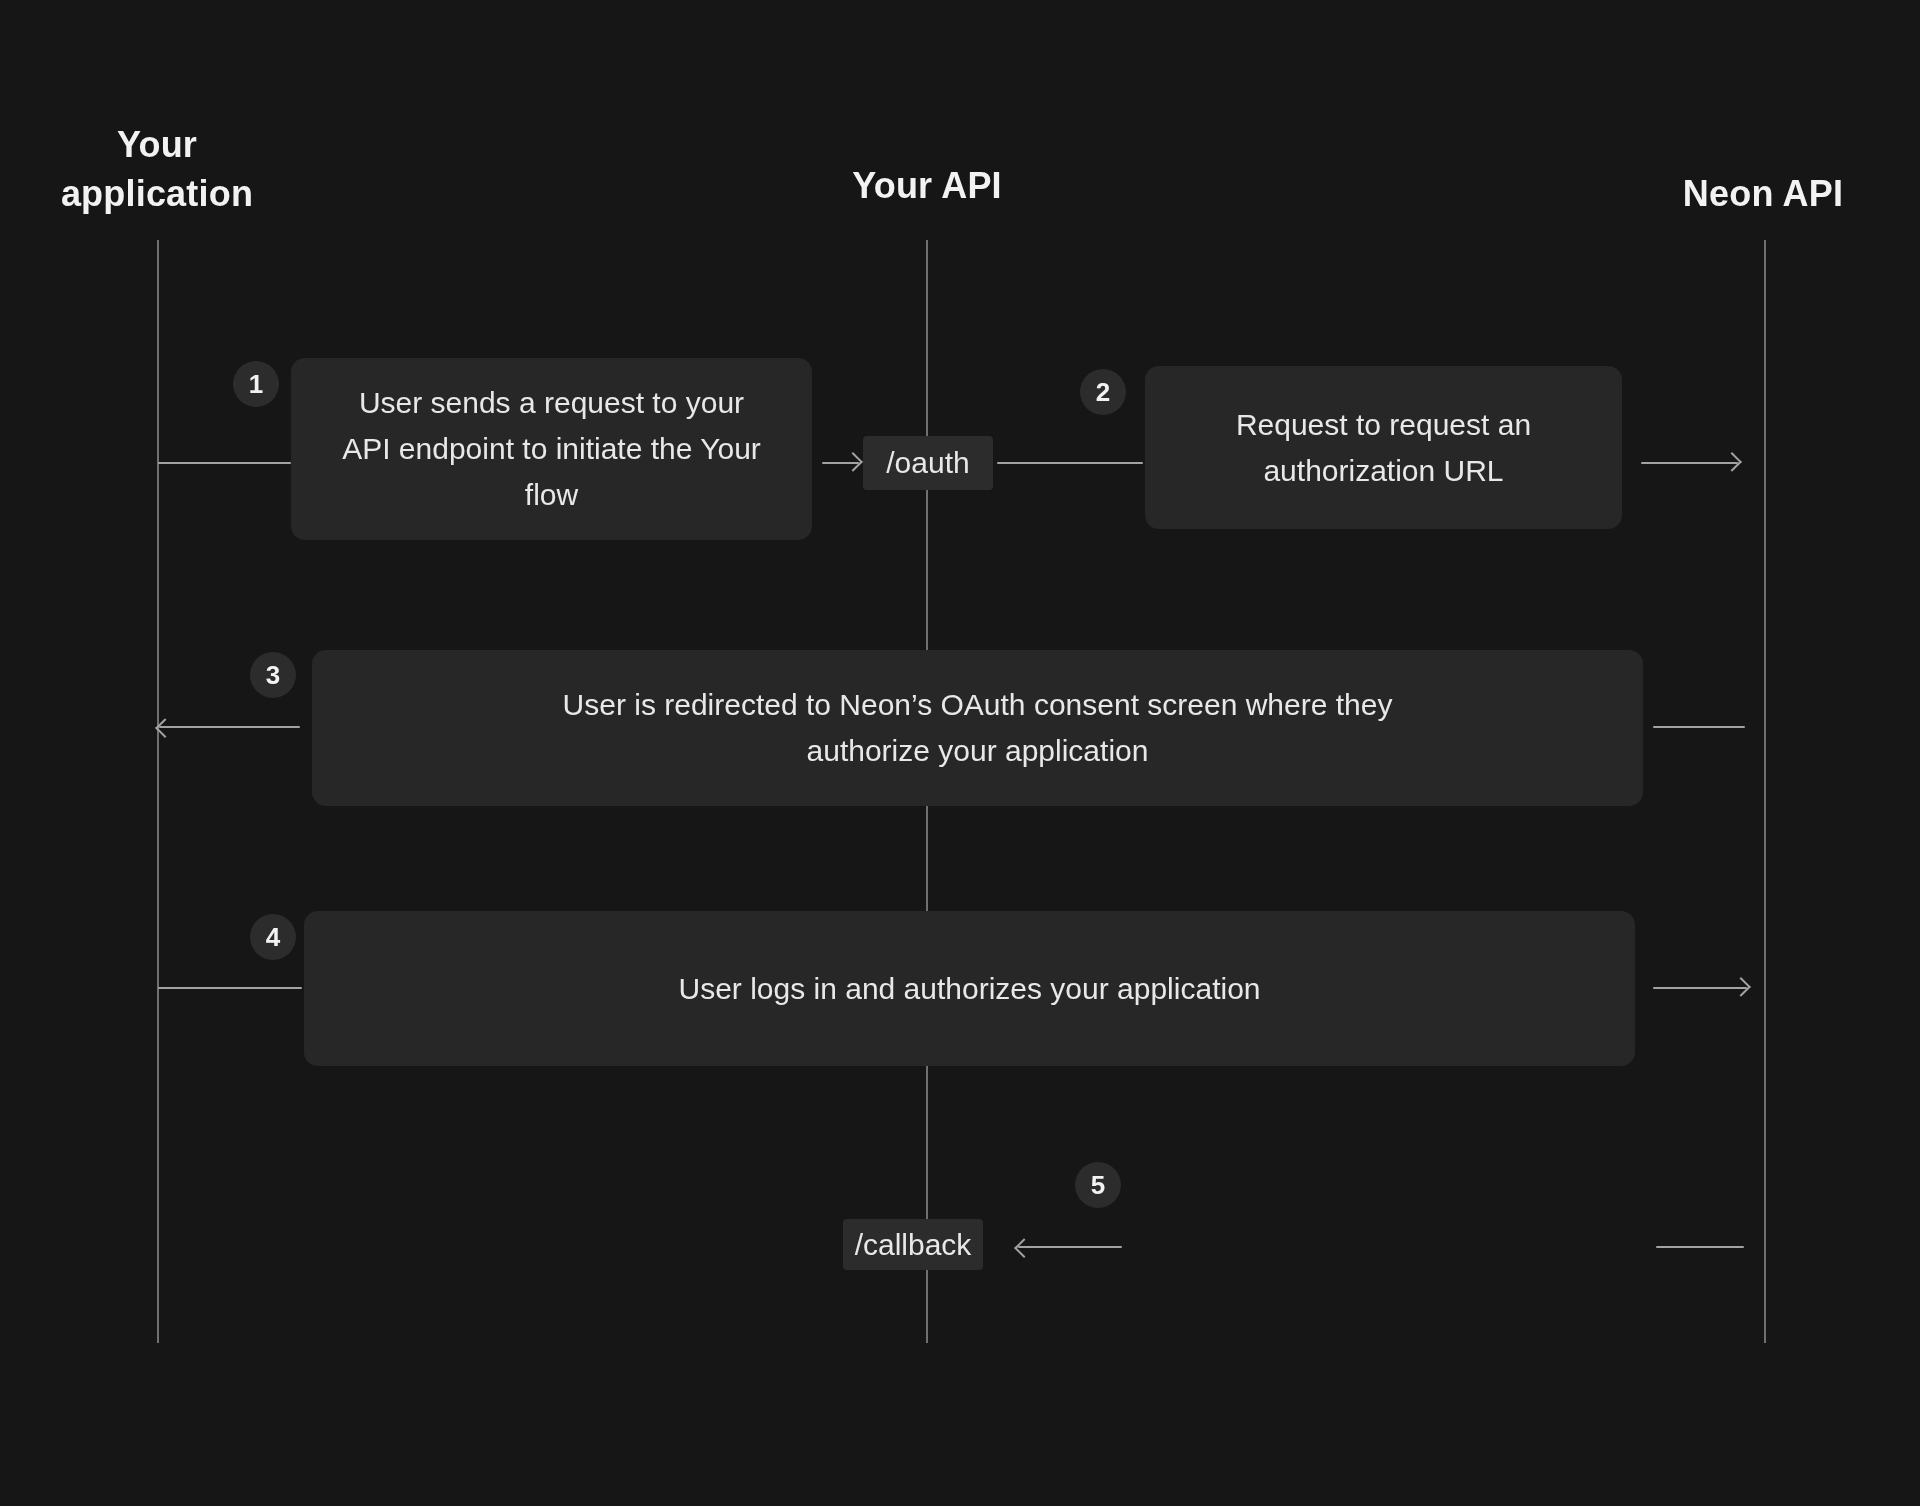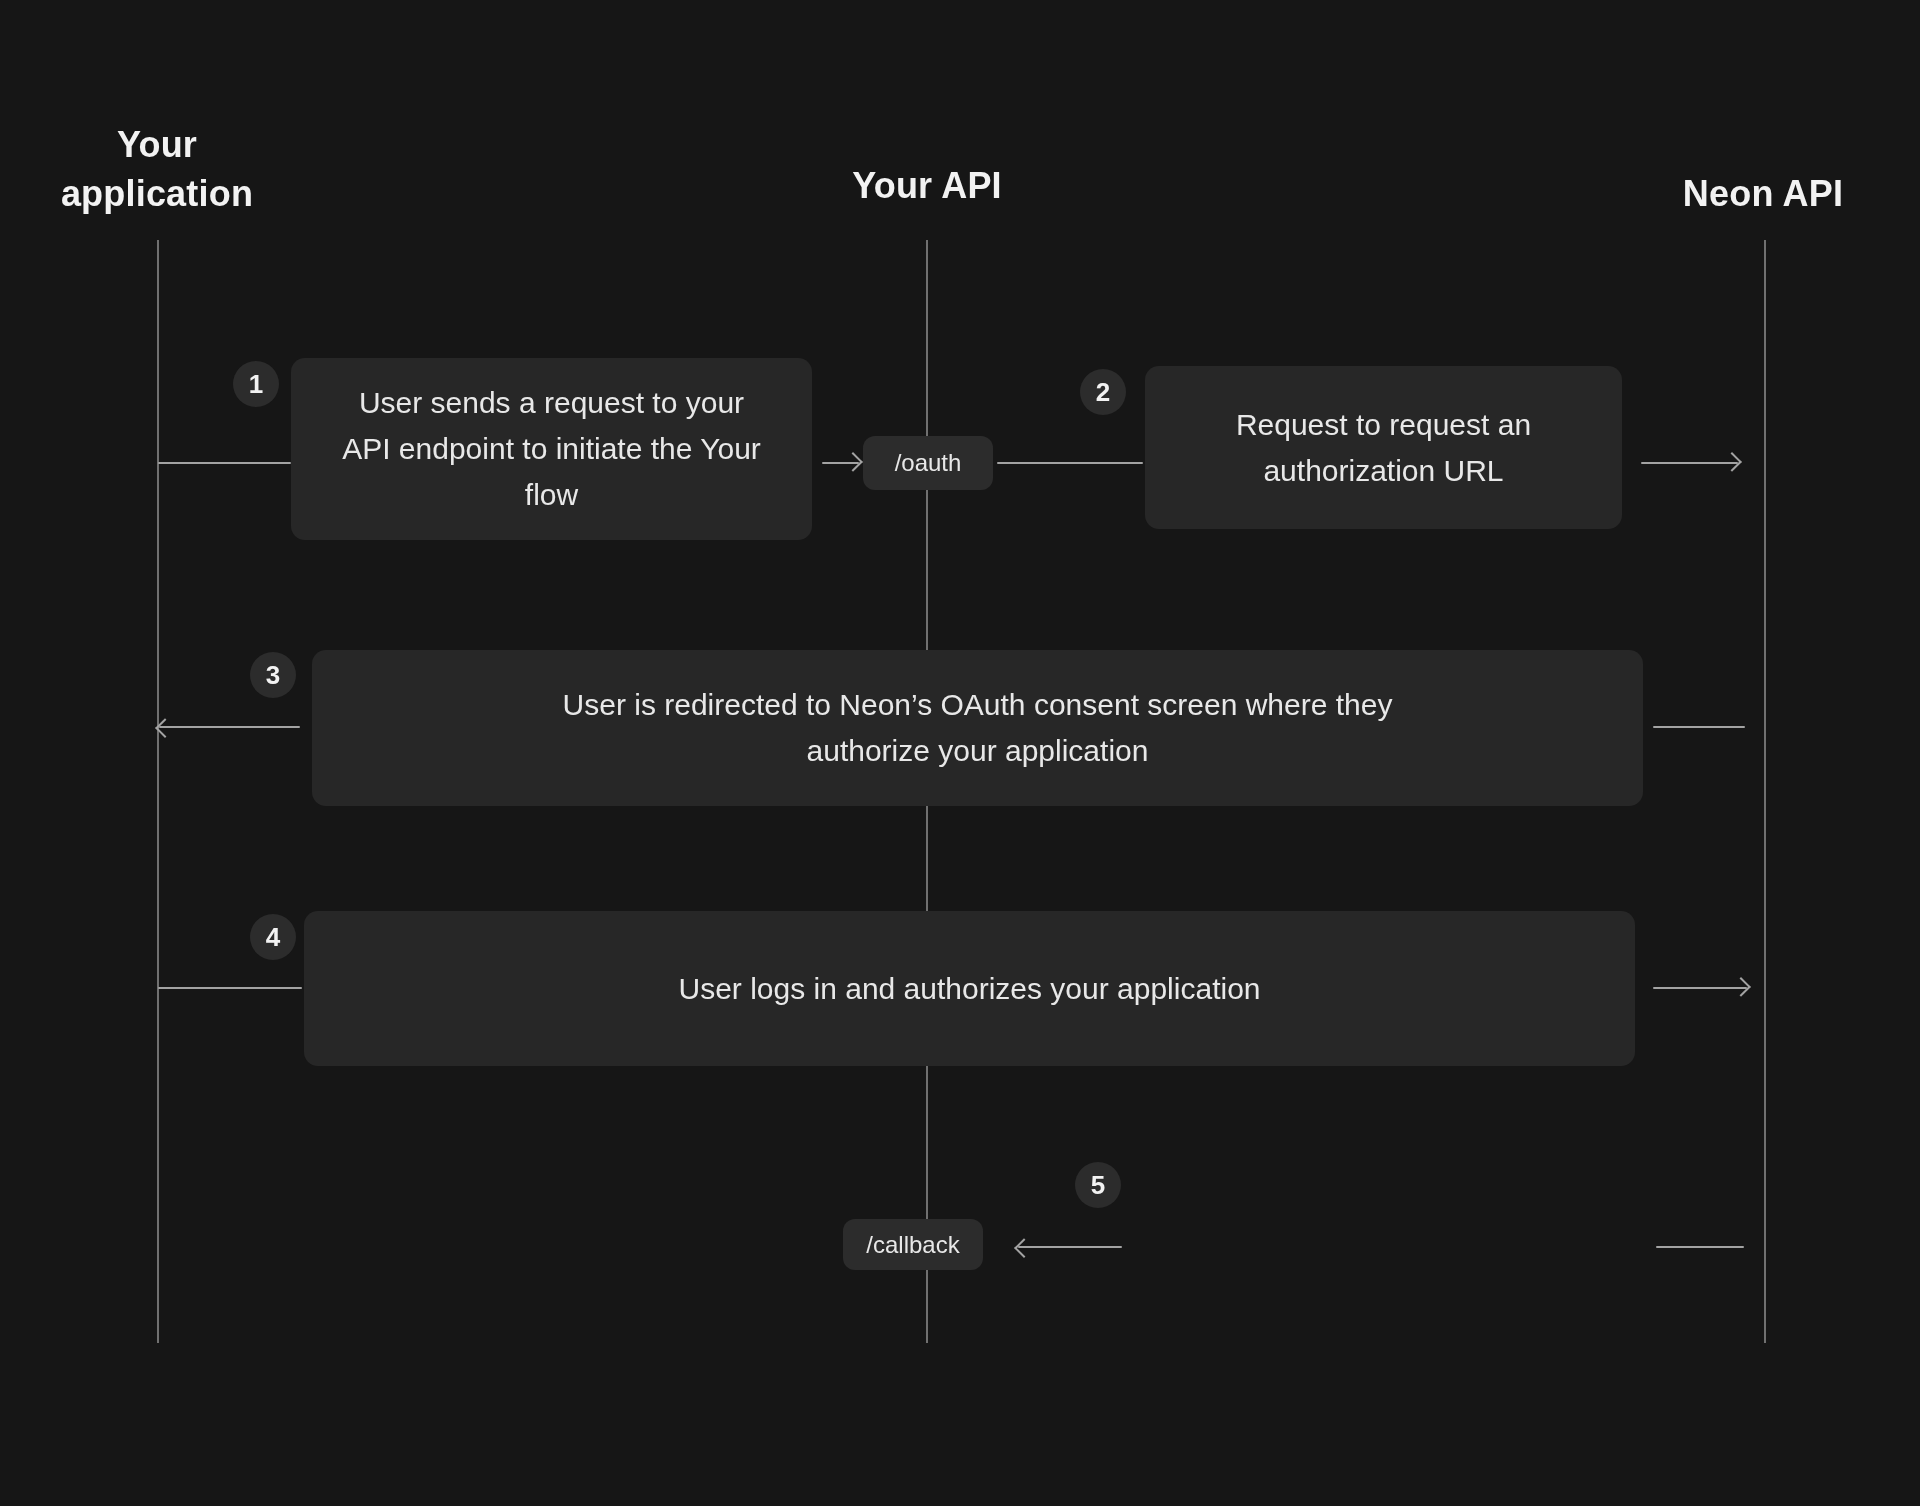--- a/index.html
+++ b/index.html
@@ -77,23 +77,23 @@
     color:var(--text);
     font-size:30px;
     line-height:46px;
     display:flex;align-items:center;justify-content:center;
     text-align:center;
   }
   .step-box .box-text{display:block;margin:0 auto;}
   .endpoint-pill{
     position:absolute;
     background:var(--surface-raised);
-    border-radius:12px;
+    border-radius:4px;
     color:var(--text);
-    font-size:24px;
+    font-size:30px;
     display:flex;align-items:center;justify-content:center;
     text-align:center;
   }
   
   #heading-your-application{left:27px;top:120px;width:260px;}
   #heading-your-api{left:777px;top:161px;width:300px;}
   #heading-neon-api{left:1613px;top:161px;width:300px;margin-top:8px;}
   #lifeline-your-application{left:157px;}
   #lifeline-your-api{left:926px;}
   #lifeline-neon-api{left:1764px;}

